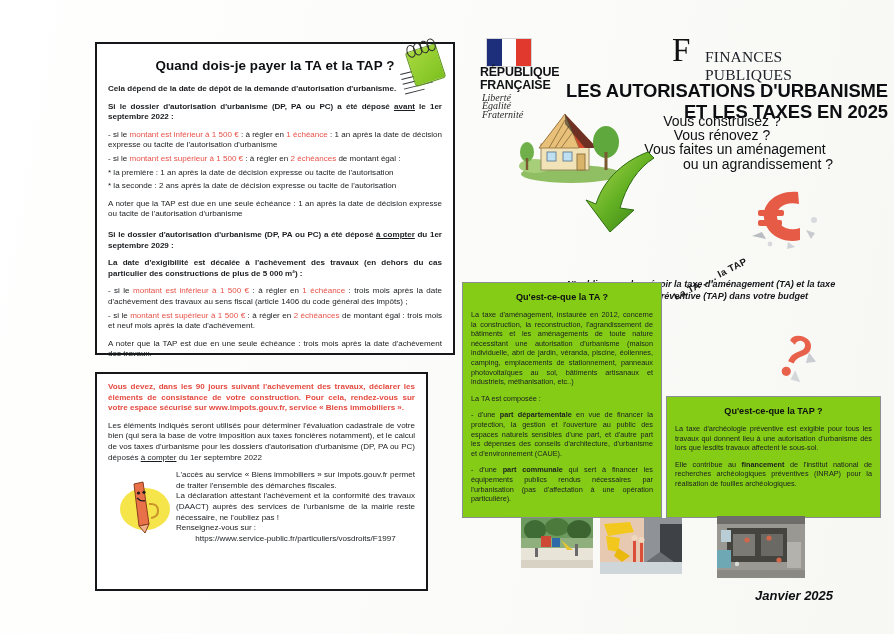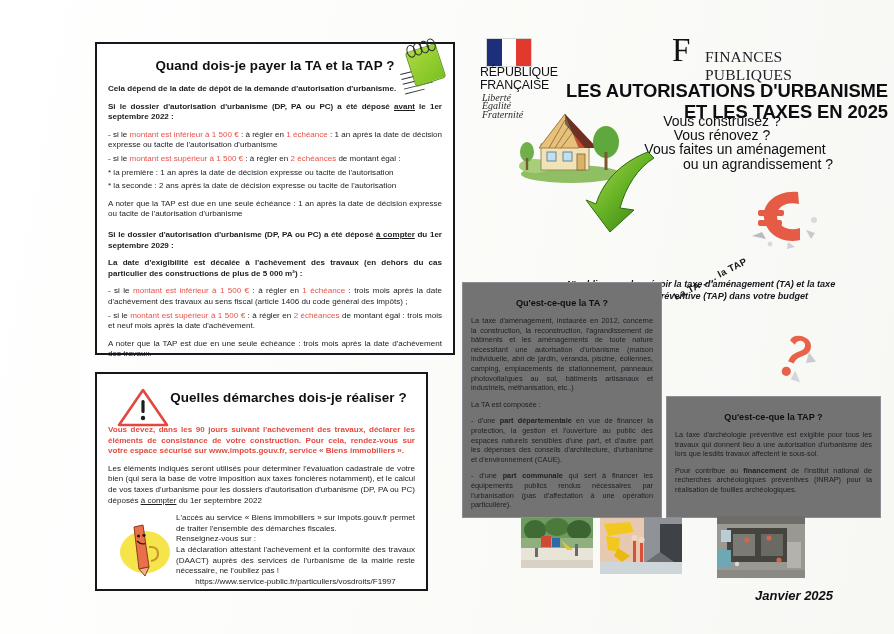--- a/index.html
+++ b/index.html
@@ -91,21 +91,21 @@
 
   .lamp-wrap{position:absolute;left:14px;top:148px;width:74px;height:62px;}
   .steps-lower{margin-left:68px;}
 
   
   .flag{position:absolute;left:486px;top:38px;width:44px;height:27px;border:1px solid #d6d6d6;display:flex;}
   .flag span{flex:1;}
   .flag .fb{background:#1d2f7a;}
   .flag .fw{background:#fdfdfd;}
   .flag .fr{background:#e1392d;}
-  .rf-text{position:absolute;left:480px;top:66px;font-weight:normal;font-size:12.4px;line-height:12.6px;color:#101114;letter-spacing:-.2px;}
+  .rf-text{position:absolute;left:480px;top:66px;font-weight:bold;font-size:12.4px;line-height:12.6px;color:#101114;letter-spacing:-.2px;}
   .devise{position:absolute;left:482px;top:94px;font-family:"Liberation Serif",serif;font-style:italic;font-size:10px;line-height:8.4px;color:#2a2a2a;}
 
   .dgfip{position:absolute;left:672px;top:38px;width:180px;height:34px;}
   .dgfip .mark{position:absolute;left:0;top:-4px;font-family:"Liberation Serif",serif;font-size:33px;line-height:33px;color:#111;}
   .dgfip .label{position:absolute;left:33px;top:10px;font-family:"Liberation Serif",serif;font-size:15.5px;letter-spacing:.2px;color:#20232a;}
 
   .main-title{
     position:absolute;left:516px;top:80px;width:372px;
     text-align:right;font-weight:bold;font-size:18.4px;line-height:21px;
     color:#0c0e11;letter-spacing:-.1px;
@@ -123,21 +123,21 @@
 
   .arrow{position:absolute;left:580px;top:150px;width:92px;height:88px;}
   .euro-crumble{position:absolute;left:744px;top:186px;width:80px;height:64px;}
 
   .reminder{
     position:absolute;left:520px;top:248px;width:362px;
     text-align:center;font-style:italic;font-weight:bold;font-size:9.1px;line-height:12.4px;color:#16181c;margin-top:30px;
   }
 
   .infobox{
-    position:absolute;background:#737373;border:1px solid #8a8d92;box-sizing:border-box;padding:13px 8px 8px 8px;
+    position:absolute;background:#84cc16;border:1px solid #8a8d92;box-sizing:border-box;padding:7px 8px 8px 8px;
   }
   #box-ta{left:462px;top:282px;width:200px;height:236px;}
   #box-tap{left:666px;top:396px;width:215px;height:122px;}
   .box-title{text-align:center;font-weight:bold;font-size:9.1px;margin:2px 0 8px 0;color:#0d0f12;}
   .box-p{font-size:7.3px;line-height:9.6px;text-align:justify;margin:0 0 7px 0;color:#1c1e22;}
   .box-p:last-child{margin-bottom:0;}
   .box-p b{font-weight:bold;}
 
   .latap{
     position:absolute;left:672px;top:292px;width:130px;
@@ -218,30 +218,20 @@
     <div class="cal-rings">
       <i></i>
         <i></i>
         <i></i>
         <i></i>
     </div>
   </div>
 
   <div class="panel" id="panel-steps">
     <div class="panel-inner" style="padding-top:4px;">
-      <div class="steps-head">
-        <div class="warn-wrap">
-          <svg viewBox="0 0 52 40" width="52" height="40" aria-hidden="true">
-            <polygon points="26,3 50,38 2,38" fill="#ffffff" stroke="#e0493d" stroke-width="2.6" stroke-linejoin="round"></polygon>
-            <rect x="24.4" y="13" width="3.2" height="13" rx="1.5" fill="#1d1d1d"></rect>
-            <circle cx="26" cy="31" r="2.2" fill="#1d1d1d"></circle>
-          </svg>
-        </div>
-        <div class="panel-title with-icon">Quelles démarches dois-je réaliser ?</div>
-      </div>
 
       <div class="p redb just" style="margin-top:4px;">Vous devez, dans les 90 jours suivant l'achèvement des travaux, déclarer les éléments de consistance de votre construction. Pour cela, rendez-vous sur votre espace sécurisé sur www.impots.gouv.fr, service « Biens immobiliers ».</div>
 
       <div class="p just">
         <span>Les éléments indiqués seront utilisés pour déterminer l'évaluation cadastrale de votre bien (qui sera la base de votre imposition aux taxes foncières notamment), et le calcul de vos taxes d'urbanisme pour les dossiers d'autorisation d'urbanisme (DP, PA ou PC) déposés </span><span class="u">à compter</span><span> du 1er septembre 2022</span>
       </div>
 
       <div style="position:relative;min-height:66px;">
         <div class="lamp-wrap" style="position:absolute;left:4px;top:6px;width:70px;height:58px;">
           <svg viewBox="0 0 70 58" width="70" height="58" aria-hidden="true">
@@ -249,22 +239,22 @@
             <path d="M22 8 L31 6 L37 48 L27 50 Z" fill="#e8714a" stroke="#8c3b1c" stroke-width="1"></path>
             <path d="M27 50 L37 48 L33 57 Z" fill="#f0b28a" stroke="#8c3b1c" stroke-width="1"></path>
             <circle cx="26.5" cy="17" r="1.6" fill="#1c1c1c"></circle>
             <circle cx="32" cy="16.3" r="1.6" fill="#1c1c1c"></circle>
             <path d="M25 22 q4 4 8 2.6" stroke="#1c1c1c" stroke-width="1.3" fill="none"></path>
             <path d="M37 28 q9 -1 9 7 q0 6 -7 7" stroke="#c8932b" stroke-width="2" fill="none"></path>
           </svg>
         </div>
         <div class="steps-lower">
           <div class="p nomar" style="margin-bottom:0;">L'accès au service « Biens immobiliers » sur impots.gouv.fr permet de traiter l'ensemble des démarches fiscales.</div>
+          <div class="p nomar" style="margin-bottom:0;">La déclaration attestant l'achèvement et la conformité des travaux (DAACT) auprès des services de l'urbanisme de la mairie reste nécessaire, ne l'oubliez pas !</div>
           <div class="p nomar" style="margin-bottom:0;text-align:left;">Renseignez-vous sur :</div>
-          <div class="p nomar" style="margin-bottom:0;">La déclaration attestant l'achèvement et la conformité des travaux (DAACT) auprès des services de l'urbanisme de la mairie reste nécessaire, ne l'oubliez pas !</div>
           <div class="p nomar" style="text-align:center;">https://www.service-public.fr/particuliers/vosdroits/F1997</div>
         </div>
       </div>
     </div>
   </div>
 
   <div class="flag">
     <span class="fb"></span>
       <span class="fw"></span>
       <span class="fr"></span>
@@ -367,21 +357,21 @@
         <path d="M36 18 l10 6 -9 5 Z" fill="#c9ccd0"></path>
         <path d="M30 40 l9 9 -10 1 Z" fill="#d4d7da"></path>
       </g>
     </svg>
   </div>
 
   <div class="infobox" id="box-tap">
     <div class="box-title">Qu'est-ce-que la TAP ?</div>
     <div class="box-p">La taxe d'archéologie préventive est exigible pour tous les travaux qui donnent lieu à une autorisation d'urbanisme dès lors que lesdits travaux affectent le sous-sol.</div>
     <div class="box-p">
-      <span>Pour contribue au </span><b>financement</b><span> de l'institut national de recherches archéologiques préventives (INRAP) pour la réalisation de fouilles archéologiques.</span>
+      <span>Elle contribue au </span><b>financement</b><span> de l'institut national de recherches archéologiques préventives (INRAP) pour la réalisation de fouilles archéologiques.</span>
     </div>
   </div>
 
   <div class="photo" id="photo-park">
     <svg class="photo-inner" viewBox="0 0 72 50" preserveAspectRatio="none" aria-hidden="true">
       <rect width="72" height="50" fill="#cfe3d2"></rect>
       <rect y="0" width="72" height="20" fill="#6d9a5e"></rect>
       <ellipse cx="14" cy="12" rx="11" ry="10" fill="#3f6b34"></ellipse>
       <ellipse cx="36" cy="9" rx="12" ry="9" fill="#4b7a3c"></ellipse>
       <ellipse cx="58" cy="12" rx="12" ry="10" fill="#3b6430"></ellipse>

